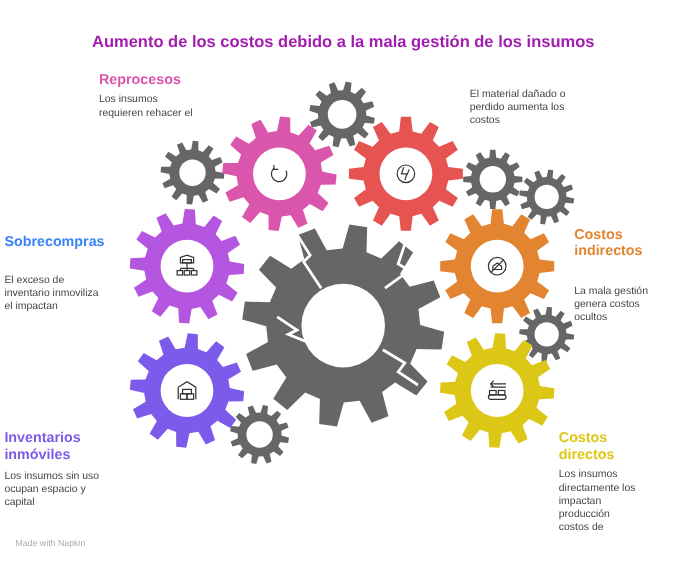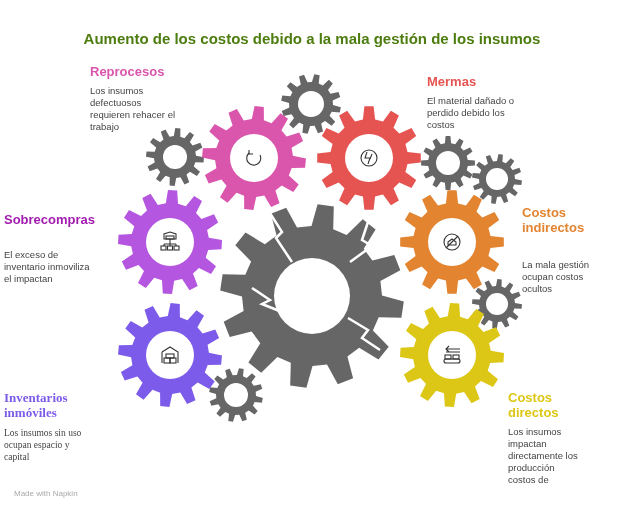--- a/index.html
+++ b/index.html
@@ -1,17 +1,17 @@
 <!DOCTYPE html>
 <html><head>
 <meta charset="utf-8">
 <style>
   html, body { margin:0; padding:0; background:#ffffff; }
   body { width:624px; height:510px; position:relative; overflow:hidden; font-family:"Liberation Sans", sans-serif; }
-  .title { position:absolute; left:0; width:624px; top:30px; text-align:center; font-size:15px; font-weight:bold; color:#4d7c0f; }
+  .title { position:absolute; left:0; width:624px; top:30px; text-align:center; font-size:15px; font-weight:bold; color:#a21caf; }
   #gears { position:absolute; left:0; top:0; }
   .label { position:absolute; }
   .label .head { font-weight:bold; font-size:13px; line-height:15px; }
   .label .desc { font-size:9.5px; line-height:12px; color:#444444; margin-top:8px; }
   .right-align { text-align:left; }
   .footer { position:absolute; left:14px; top:489px; font-size:8px; color:#aaaaaa; }
 </style>
 </head>
 <body>
 
@@ -106,75 +106,72 @@
       <rect x="-7" y="0" width="6" height="4"></rect>
       <rect x="1" y="0" width="6" height="4"></rect>
       <rect x="-8" y="4" width="16" height="4" rx="2"></rect>
     </g>
   </svg>
 
 <div class="label right-align" style="left:90px; top:64px; width:134px;">
   <div class="head" style="color:#DA55AC">Reprocesos</div>
   <div class="desc" style="margin-top:6px">
     <div>Los insumos</div>
-    <div>defectuosos</div>
     <div>requieren rehacer el</div>
-    <div>trabajo</div>
   </div>
 </div>
 
 <div class="label" style="left:427px; top:74px; width:120px;">
-  <div class="head" style="color:#E55451">Mermas</div>
   <div class="desc" style="margin-top:6px">
     <div>El material dañado o</div>
-    <div>perdido debido los</div>
+    <div>perdido aumenta los</div>
     <div>costos</div>
   </div>
 </div>
 
 <div class="label right-align" style="left:4px; top:212px; width:98px;">
-  <div class="head" style="color:#a21caf">Sobrecompras</div>
+  <div class="head" style="color:#3b82f6">Sobrecompras</div>
   <div class="desc" style="margin-top:22px">
     <div>El exceso de</div>
     <div>inventario inmoviliza</div>
     <div>el impactan</div>
   </div>
 </div>
 
 <div class="label" style="left:522px; top:205px; width:100px;">
   <div class="head" style="color:#E28430">
     <div>Costos</div>
     <div>indirectos</div>
   </div>
   <div class="desc" style="margin-top:24px">
     <div>La mala gestión</div>
-    <div>ocupan costos</div>
+    <div>genera costos</div>
     <div>ocultos</div>
   </div>
 </div>
 
-<div class="label right-align" style="left:4px; top:390px; width:98px;font-family:Liberation Serif, serif;">
+<div class="label right-align" style="left:4px; top:390px; width:98px;">
   <div class="head" style="color:#7D5BEA">
     <div>Inventarios</div>
     <div>inmóviles</div>
   </div>
   <div class="desc" style="margin-top:7px">
     <div>Los insumos sin uso</div>
     <div>ocupan espacio y</div>
     <div>capital</div>
   </div>
 </div>
 
 <div class="label" style="left:508px; top:390px; width:110px;">
   <div class="head" style="color:#DDC716">
     <div>Costos</div>
     <div>directos</div>
   </div>
   <div class="desc" style="margin-top:6px">
     <div>Los insumos</div>
+    <div>directamente los</div>
     <div>impactan</div>
-    <div>directamente los</div>
     <div>producción</div>
     <div>costos de</div>
   </div>
 </div>
 
 <div class="footer">Made with Napkin</div>
 
 </body></html>

